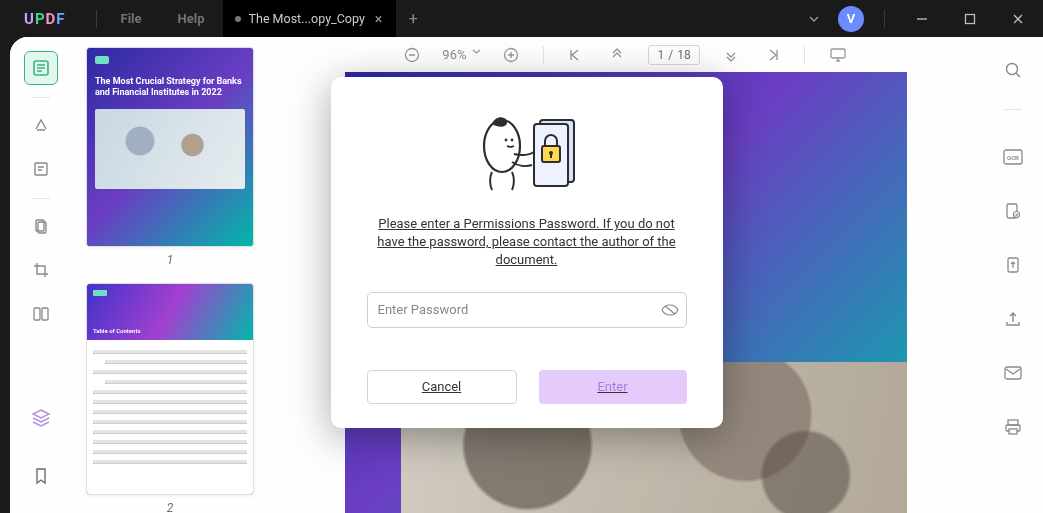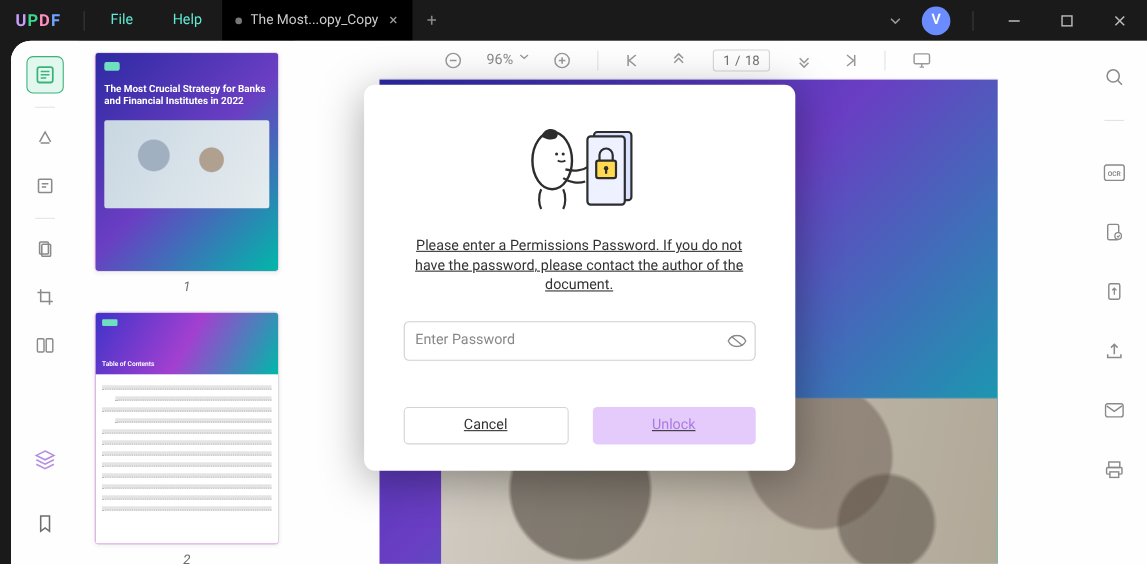--- a/index.html
+++ b/index.html
@@ -1,26 +1,26 @@
 <!DOCTYPE html>
 <html><head>
 <meta charset="utf-8">
 <style>
   * { box-sizing: border-box; margin: 0; padding: 0; font-family: -apple-system, BlinkMacSystemFont, "Segoe UI", Roboto, sans-serif; }
   body { width: 1043px; height: 513px; background: #1a1a1a; overflow: hidden; position: relative; }
 
   
   .titlebar { height: 37px; background: #1a1a1a; display: flex; align-items: center; color: #aaa; font-size: 13px; }
-  .logo { padding: 0 14px; font-weight: 700; font-size: 15px; letter-spacing: 1px; }
+  .logo { padding: 0 24px; font-weight: 700; font-size: 15px; letter-spacing: 1px; }
   .logo .u { color: #c7a0ff; }
   .logo .p { color: #3dd68c; }
   .logo .d { color: #ff8fbf; }
   .logo .f { color: #6ea4ff; }
   .menu-sep { width: 1px; height: 18px; background: #3a3a3a; margin: 0 6px; }
-  .menu-item { padding: 0 18px; cursor: pointer; color: #5eead4; }
+  .menu-item { padding: 0 18px; cursor: pointer; color: #737373; font-weight: bold; }
   .tab { display: flex; align-items: center; background: #000000; height: 37px; padding: 0 12px; border-top-left-radius: 0; border-top-right-radius: 0; max-width: 210px; position: relative; color: #ccc; gap: 8px; }
   .tab .tab-dot { width: 6px; height: 6px; background: #777; border-radius: 50%; }
   .tab .tab-title { flex: 1; font-size: 12.5px; white-space: nowrap; overflow: hidden; text-overflow: ellipsis; }
   .tab .tab-close { font-size: 14px; color: #999; cursor: pointer; padding: 0 2px; }
   .newtab { width: 34px; text-align: center; color: #888; font-size: 16px; cursor: pointer; }
   .right-titlebar { margin-left: auto; display: flex; align-items: center; gap: 14px; padding-right: 8px; }
   .chev { color: #888; font-size: 13px; padding: 0 4px; cursor: pointer; }
   .avatar { width: 26px; height: 26px; border-radius: 50%; background: #6a8cff; color: #fff; display:flex; align-items:center; justify-content:center; font-size:13px; font-weight:600; }
   .win-btn { width: 34px; height: 28px; display:flex; align-items:center; justify-content:center; color:#bbb; cursor:pointer; }
   .win-btn svg { width:12px; height:12px; }
@@ -365,16 +365,16 @@
       <input class="modal-input" type="password" placeholder="Enter Password" style="">
       <span class="eye">
         <svg width="18" height="12" viewBox="0 0 18 12">
             <path d="M1 6c2-4 6-5 8-5s6 1 8 5c-2 4-6 5-8 5S3 10 1 6z" stroke="#888" stroke-width="1.2" fill="none"></path>
             <path d="M4 2l10 8" stroke="#888" stroke-width="1.2"></path>
           </svg>
       </span>
     </div>
     <div class="modal-actions">
       <div class="btn btn-cancel">Cancel</div>
-      <div class="btn btn-unlock">Unlock</div>
+      <div class="btn btn-unlock">Enter</div>
     </div>
   </div>
 </div>
 
 </body></html>

